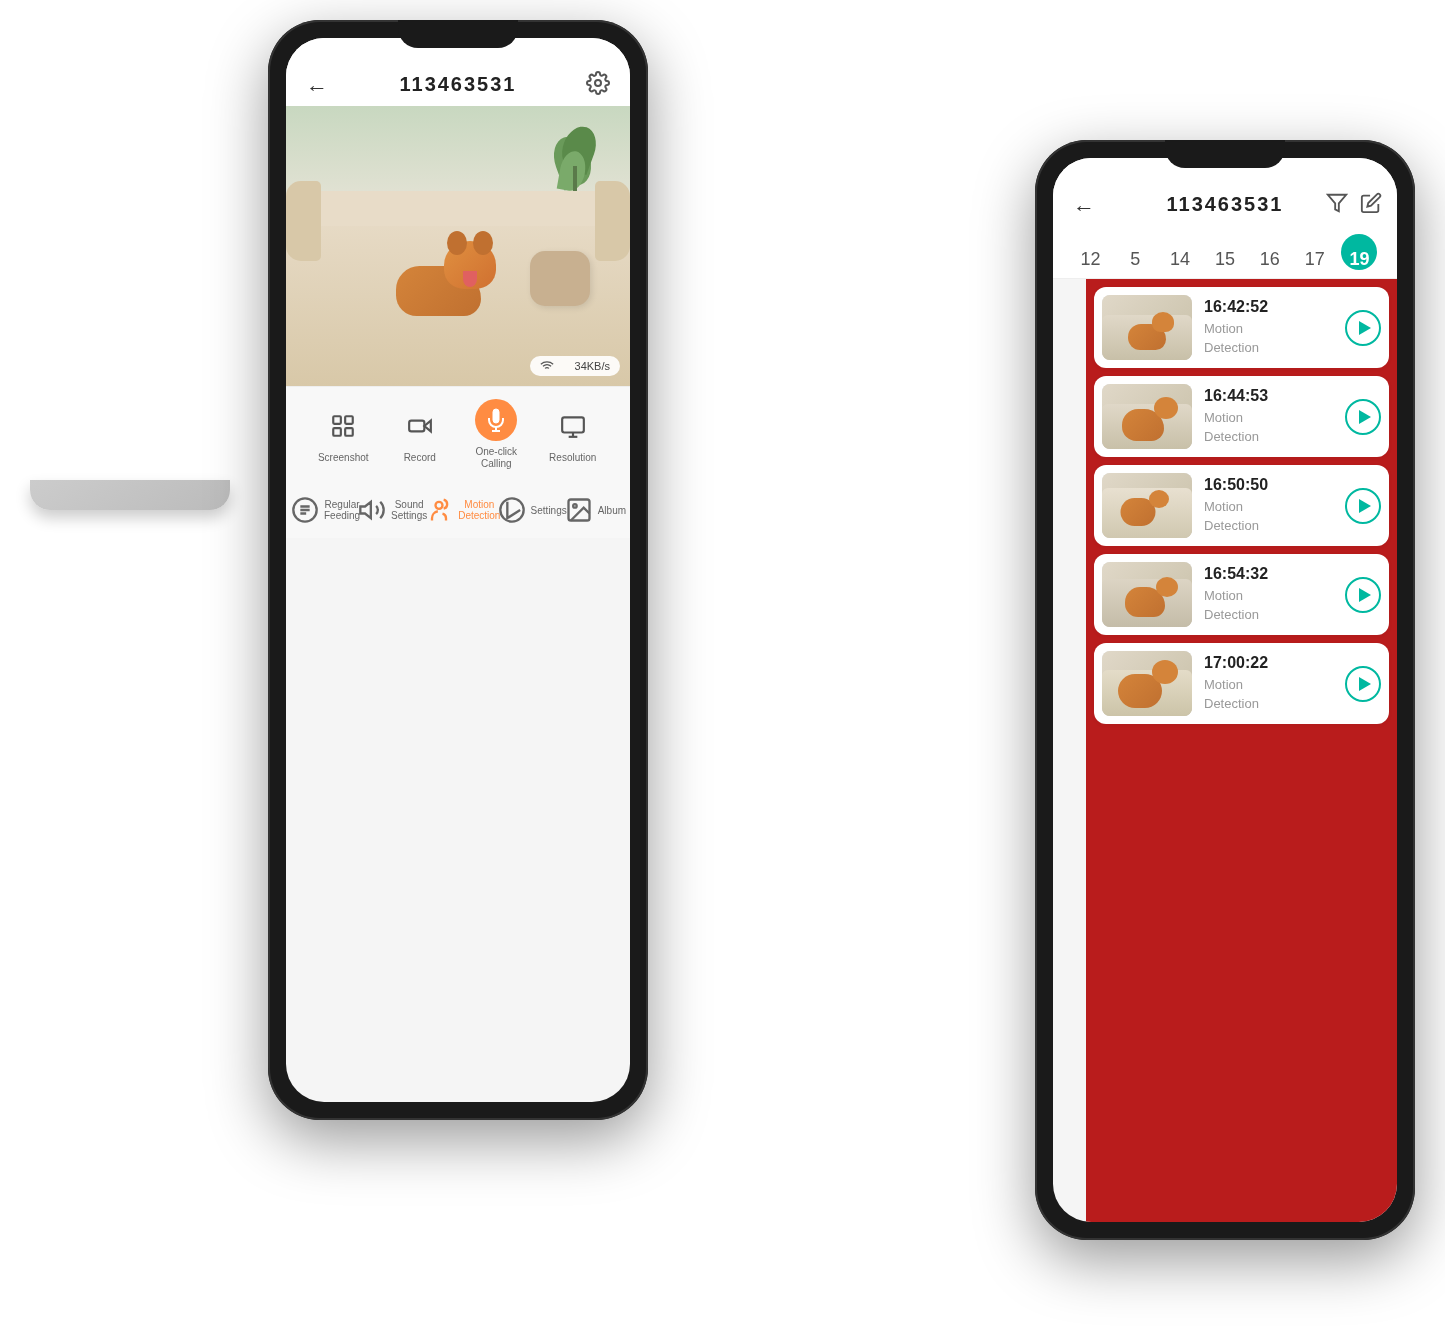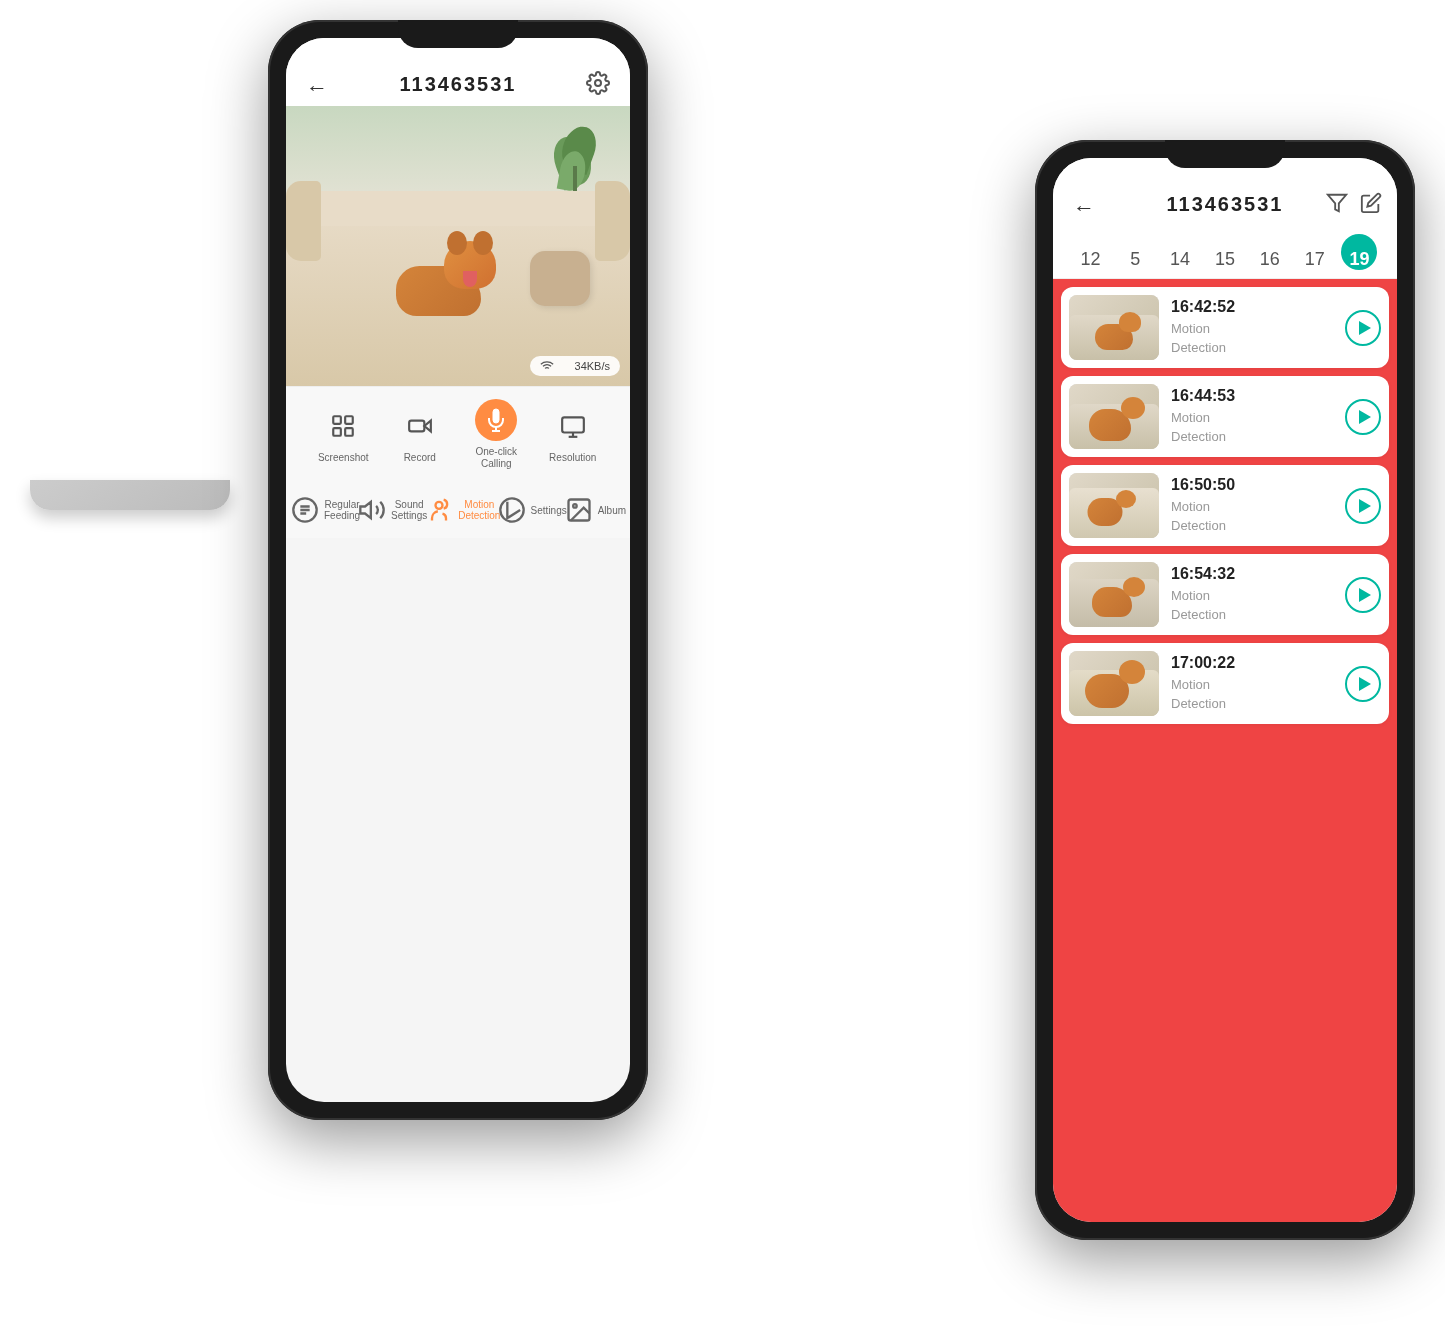--- a/index.html
+++ b/index.html
@@ -421,22 +421,23 @@
     }
     .cal-day.active {
       background: #00b8a0;
       color: white;
       font-weight: 600;
     }
 
     .phone2-recordings {
       flex: 1;
       overflow-y: auto;
-      background: #ef4444;
+      background: #b91c1c;
       padding: 8px;
+      margin-left: 33px;
     }
     .recording-item {
       display: flex;
       align-items: center;
       background: #fff;
       border-radius: 12px;
       margin-bottom: 8px;
       padding: 8px;
       gap: 12px;
       box-shadow: 0 1px 4px rgba(0,0,0,0.06);

